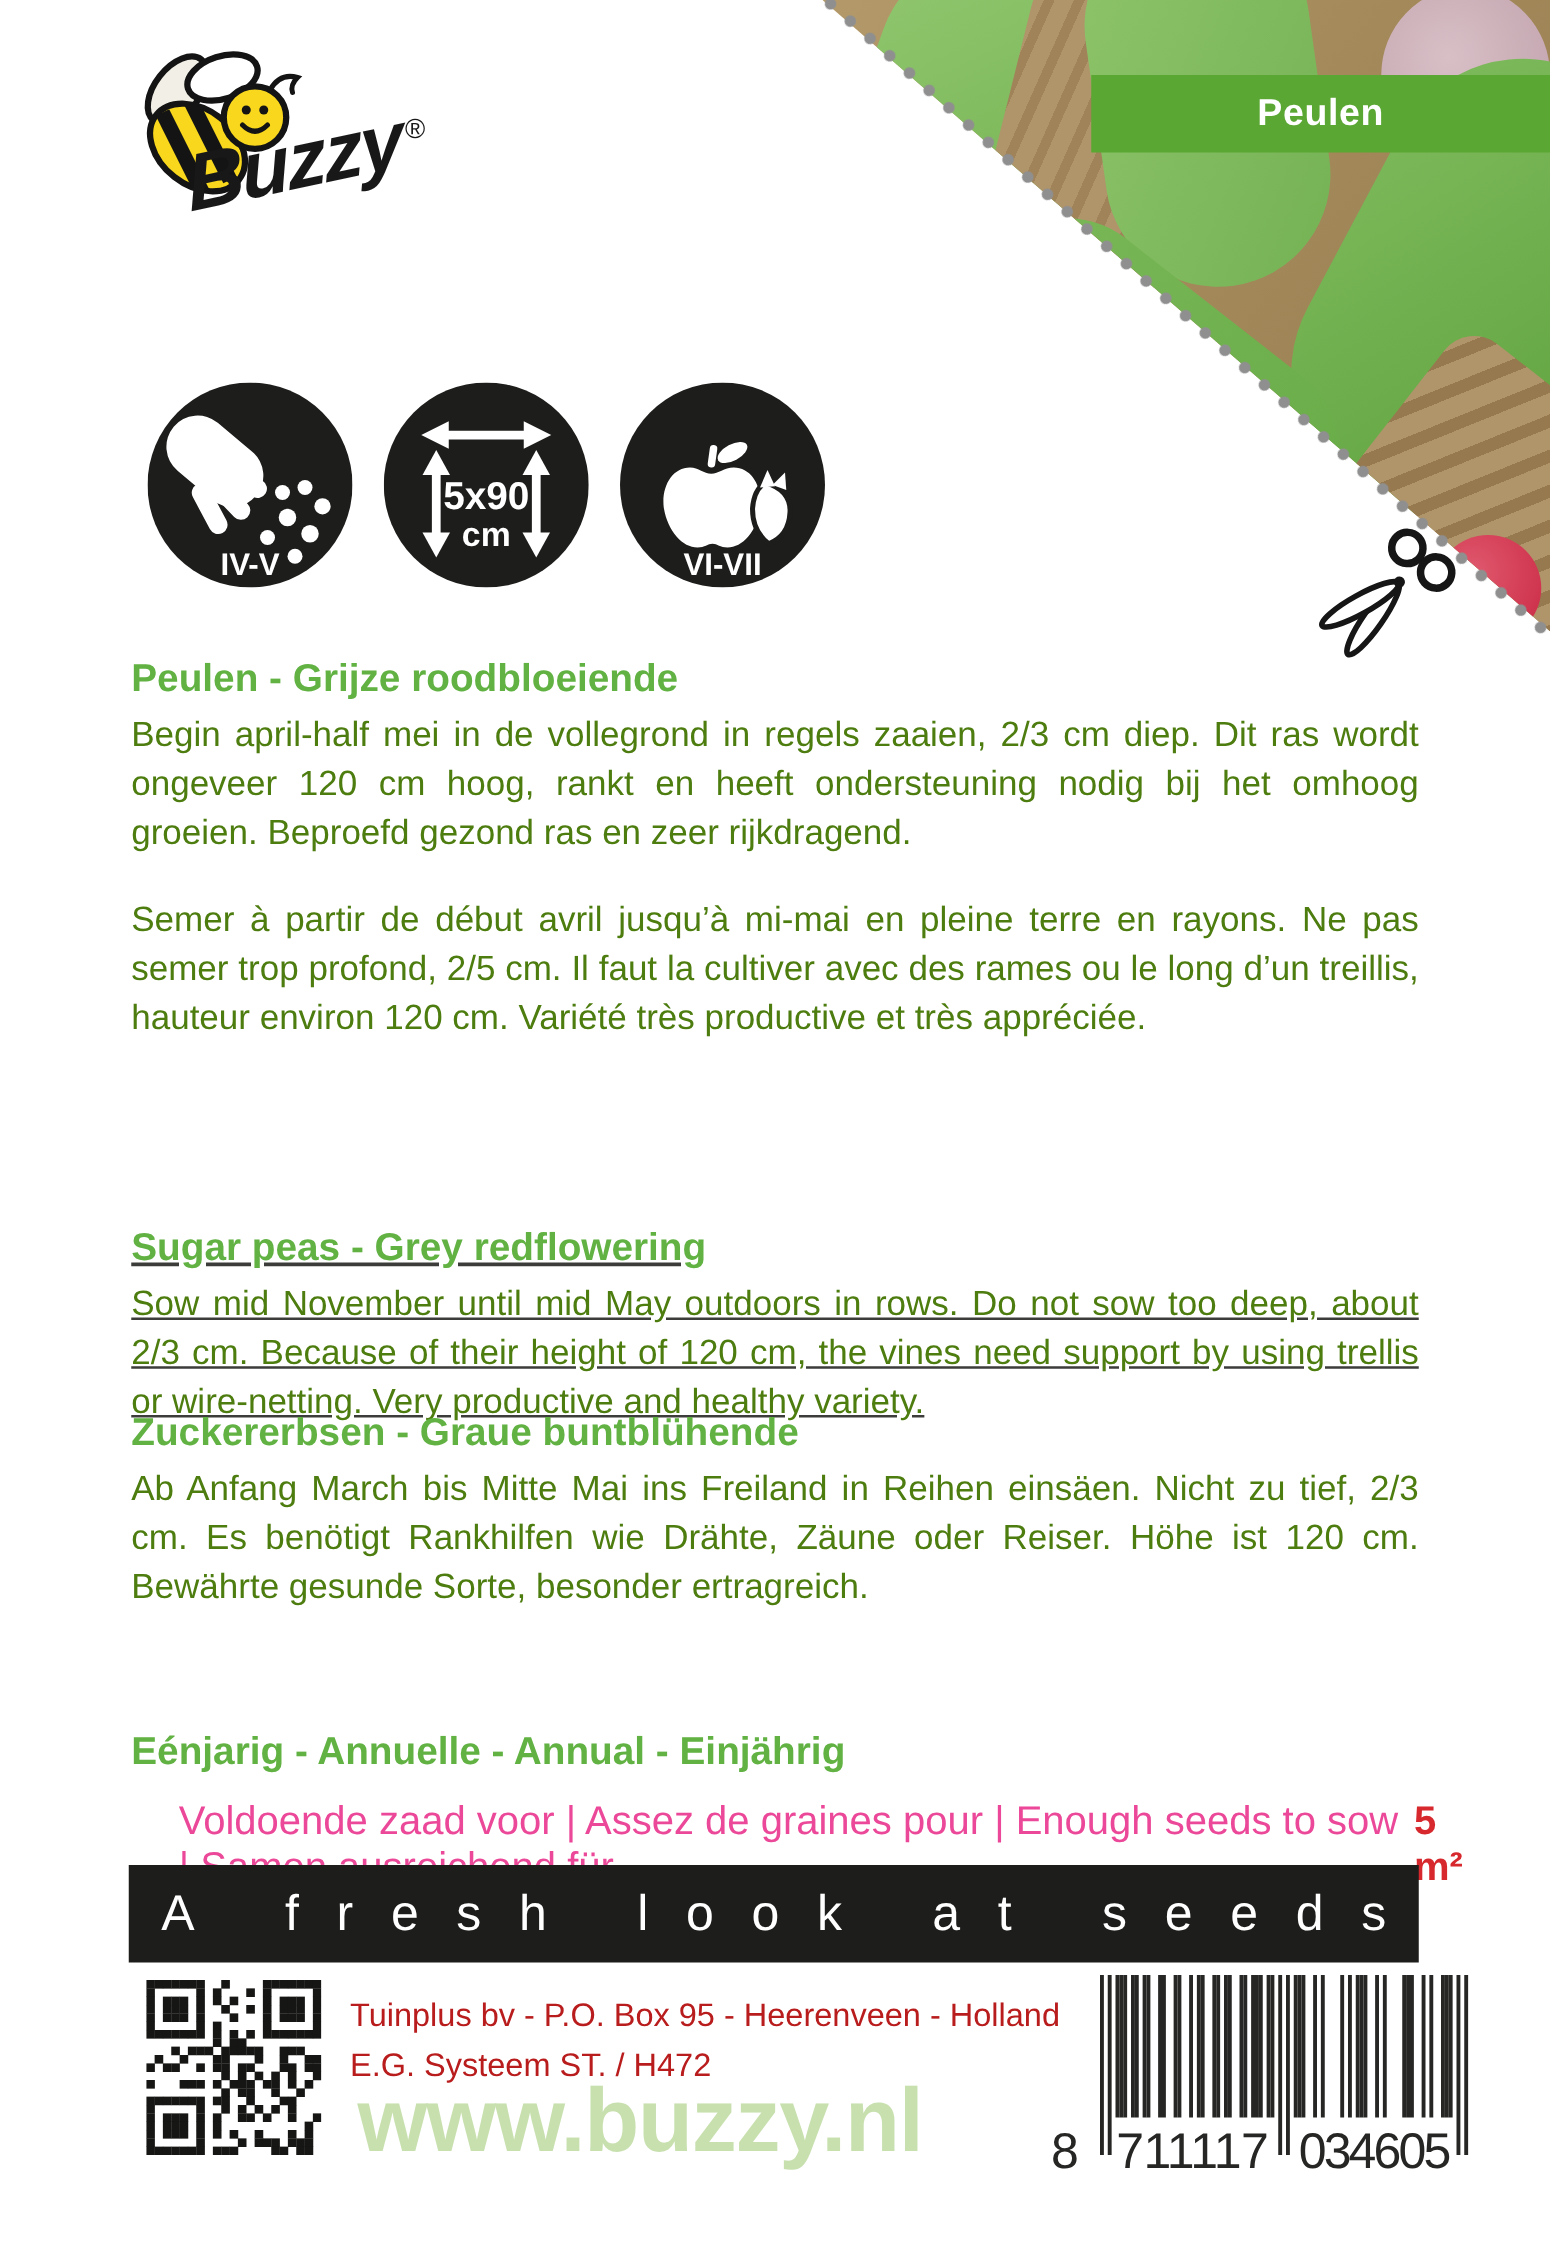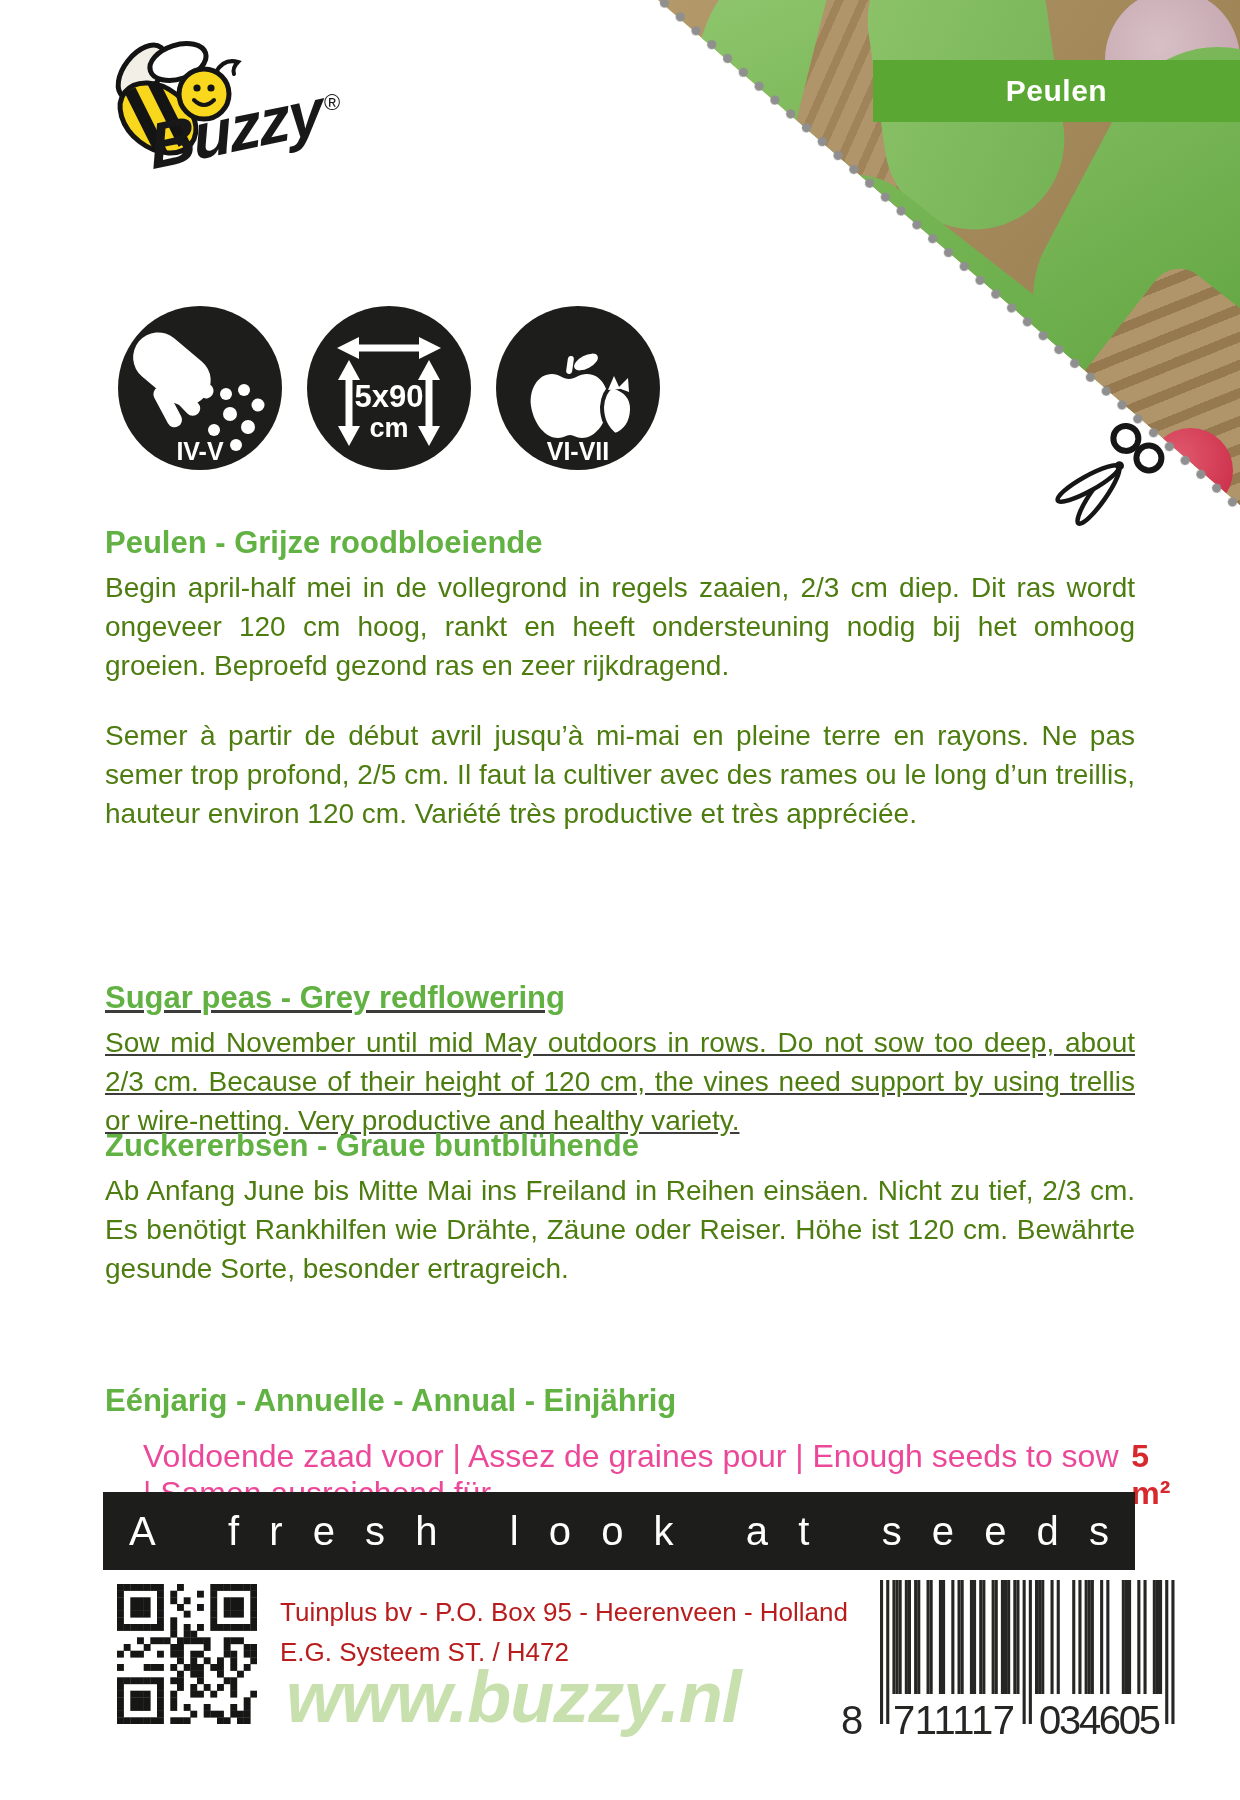--- a/index.html
+++ b/index.html
@@ -85,21 +85,21 @@
     background:#1d1d1b; display:flex; justify-content:space-between; align-items:center;
     padding:0 26px; box-sizing:border-box; z-index:5;
   }
   .banner span{color:#fff; font-size:40px; line-height:1;}
   .banner .sp{width:12px;}
   
   .qr{position:absolute; left:117px; top:1584px;}
   .addr{position:absolute; left:280px; top:1592px; font-size:26px; color:#b91c1c; line-height:40px;}
   .site{
     position:absolute; left:286px; top:1656px;
-    font-size:72px; font-weight:bold; color:#c7e0ae; letter-spacing:-1px;font-style:italic;
+    font-size:72px; font-weight:bold; color:#c7e0ae; letter-spacing:-1px;
   }
   .barcode{position:absolute; left:834px; top:1576px;}
   .barcode rect{fill:#262624;}
   .barcode text{fill:#262624; font-family:"Liberation Sans","DejaVu Sans",sans-serif; font-size:40px;}
   svg text.badge-label{fill:#fff; font-weight:bold;}
 </style>
 </head>
 <body>
 
 <div class="page">
@@ -216,21 +216,21 @@
   </div>
   <div class="section s-fr">
     <p>Semer à partir de début avril jusqu’à mi-mai en pleine terre en rayons. Ne pas semer trop profond, 2/5 cm. Il faut la cultiver avec des rames ou le long d’un treillis, hauteur environ 120 cm. Variété très productive et très appréciée.</p>
   </div>
   <div class="section s-en">
     <h2>Sugar peas - Grey redflowering</h2>
     <p>Sow mid November until mid May outdoors in rows. Do not sow too deep, about 2/3 cm. Because of their height of 120 cm, the vines need support by using trellis or wire-netting. Very productive and healthy variety.</p>
   </div>
   <div class="section s-de">
     <h2>Zuckererbsen - Graue buntblühende</h2>
-    <p>Ab Anfang June bis Mitte Mai ins Freiland in Reihen einsäen. Nicht zu tief, 2/3 cm. Es benötigt Rankhilfen wie Drähte, Zäune oder Reiser. Höhe ist 120 cm. Bewährte gesunde Sorte, besonder ertragreich.</p>
+    <p>Ab Anfang March bis Mitte Mai ins Freiland in Reihen einsäen. Nicht zu tief, 2/3 cm. Es benötigt Rankhilfen wie Drähte, Zäune oder Reiser. Höhe ist 120 cm. Bewährte gesunde Sorte, besonder ertragreich.</p>
   </div>
 
   <div class="lifecycle">Eénjarig - Annuelle - Annual - Einjährig</div>
   <div class="seedsline">
     <span class="txt">Voldoende zaad voor | Assez de graines pour | Enough seeds to sow | Samen ausreichend für</span>
     <span class="area">5 m²</span>
   </div>
 
   <div class="banner">
       <span>A</span>

